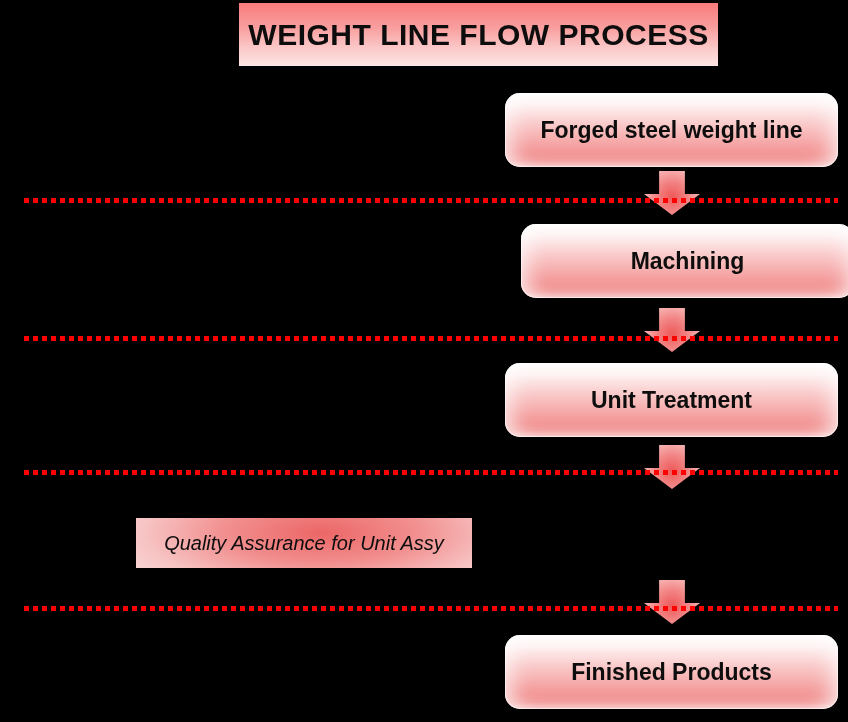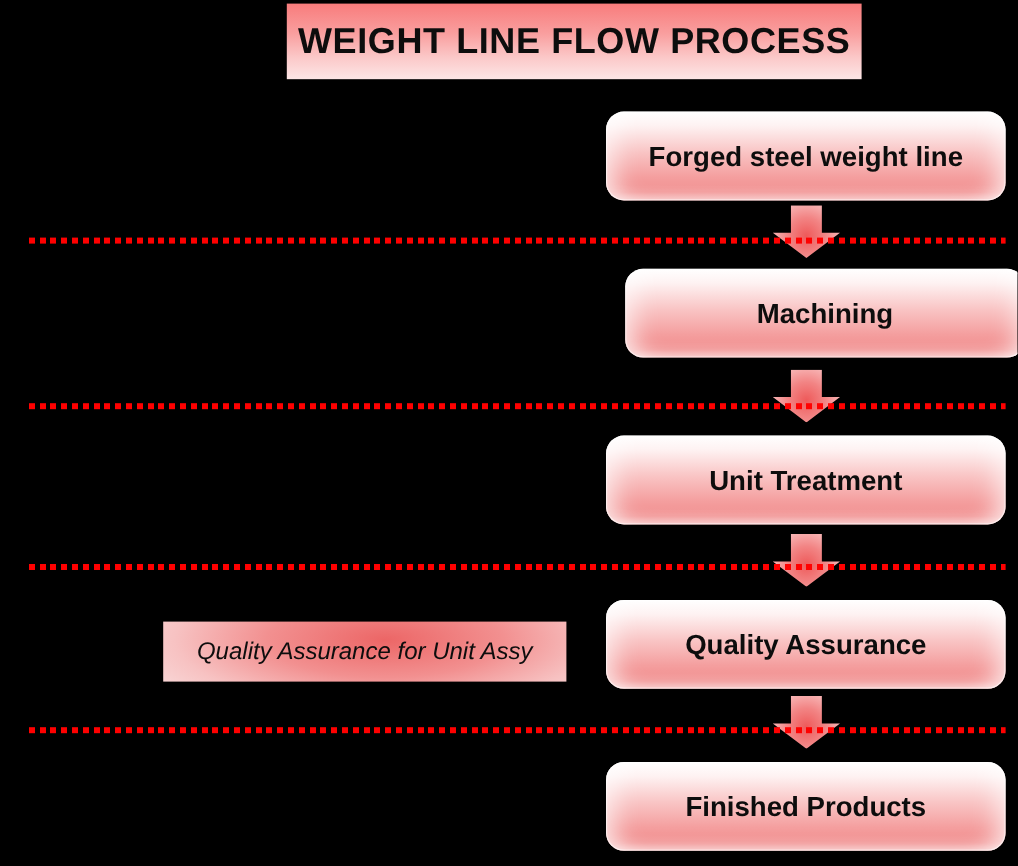--- a/index.html
+++ b/index.html
@@ -71,19 +71,18 @@
 
   <div id="box2" class="flow-box">Machining</div>
   <div id="arrow2" class="down-arrow"></div>
   <div id="line2" class="dotted-line"></div>
 
   <div id="box3" class="flow-box">Unit Treatment</div>
   <div id="arrow3" class="down-arrow"></div>
   <div id="line3" class="dotted-line"></div>
 
   <div class="side-note">Quality Assurance for Unit Assy</div>
-  <div id="box4" class="flow-box">Quality Assurance</div>
   <div id="arrow4" class="down-arrow"></div>
   <div id="line4" class="dotted-line"></div>
 
   <div id="box5" class="flow-box">Finished Products</div>
 
 </div>
 
 </body></html>

